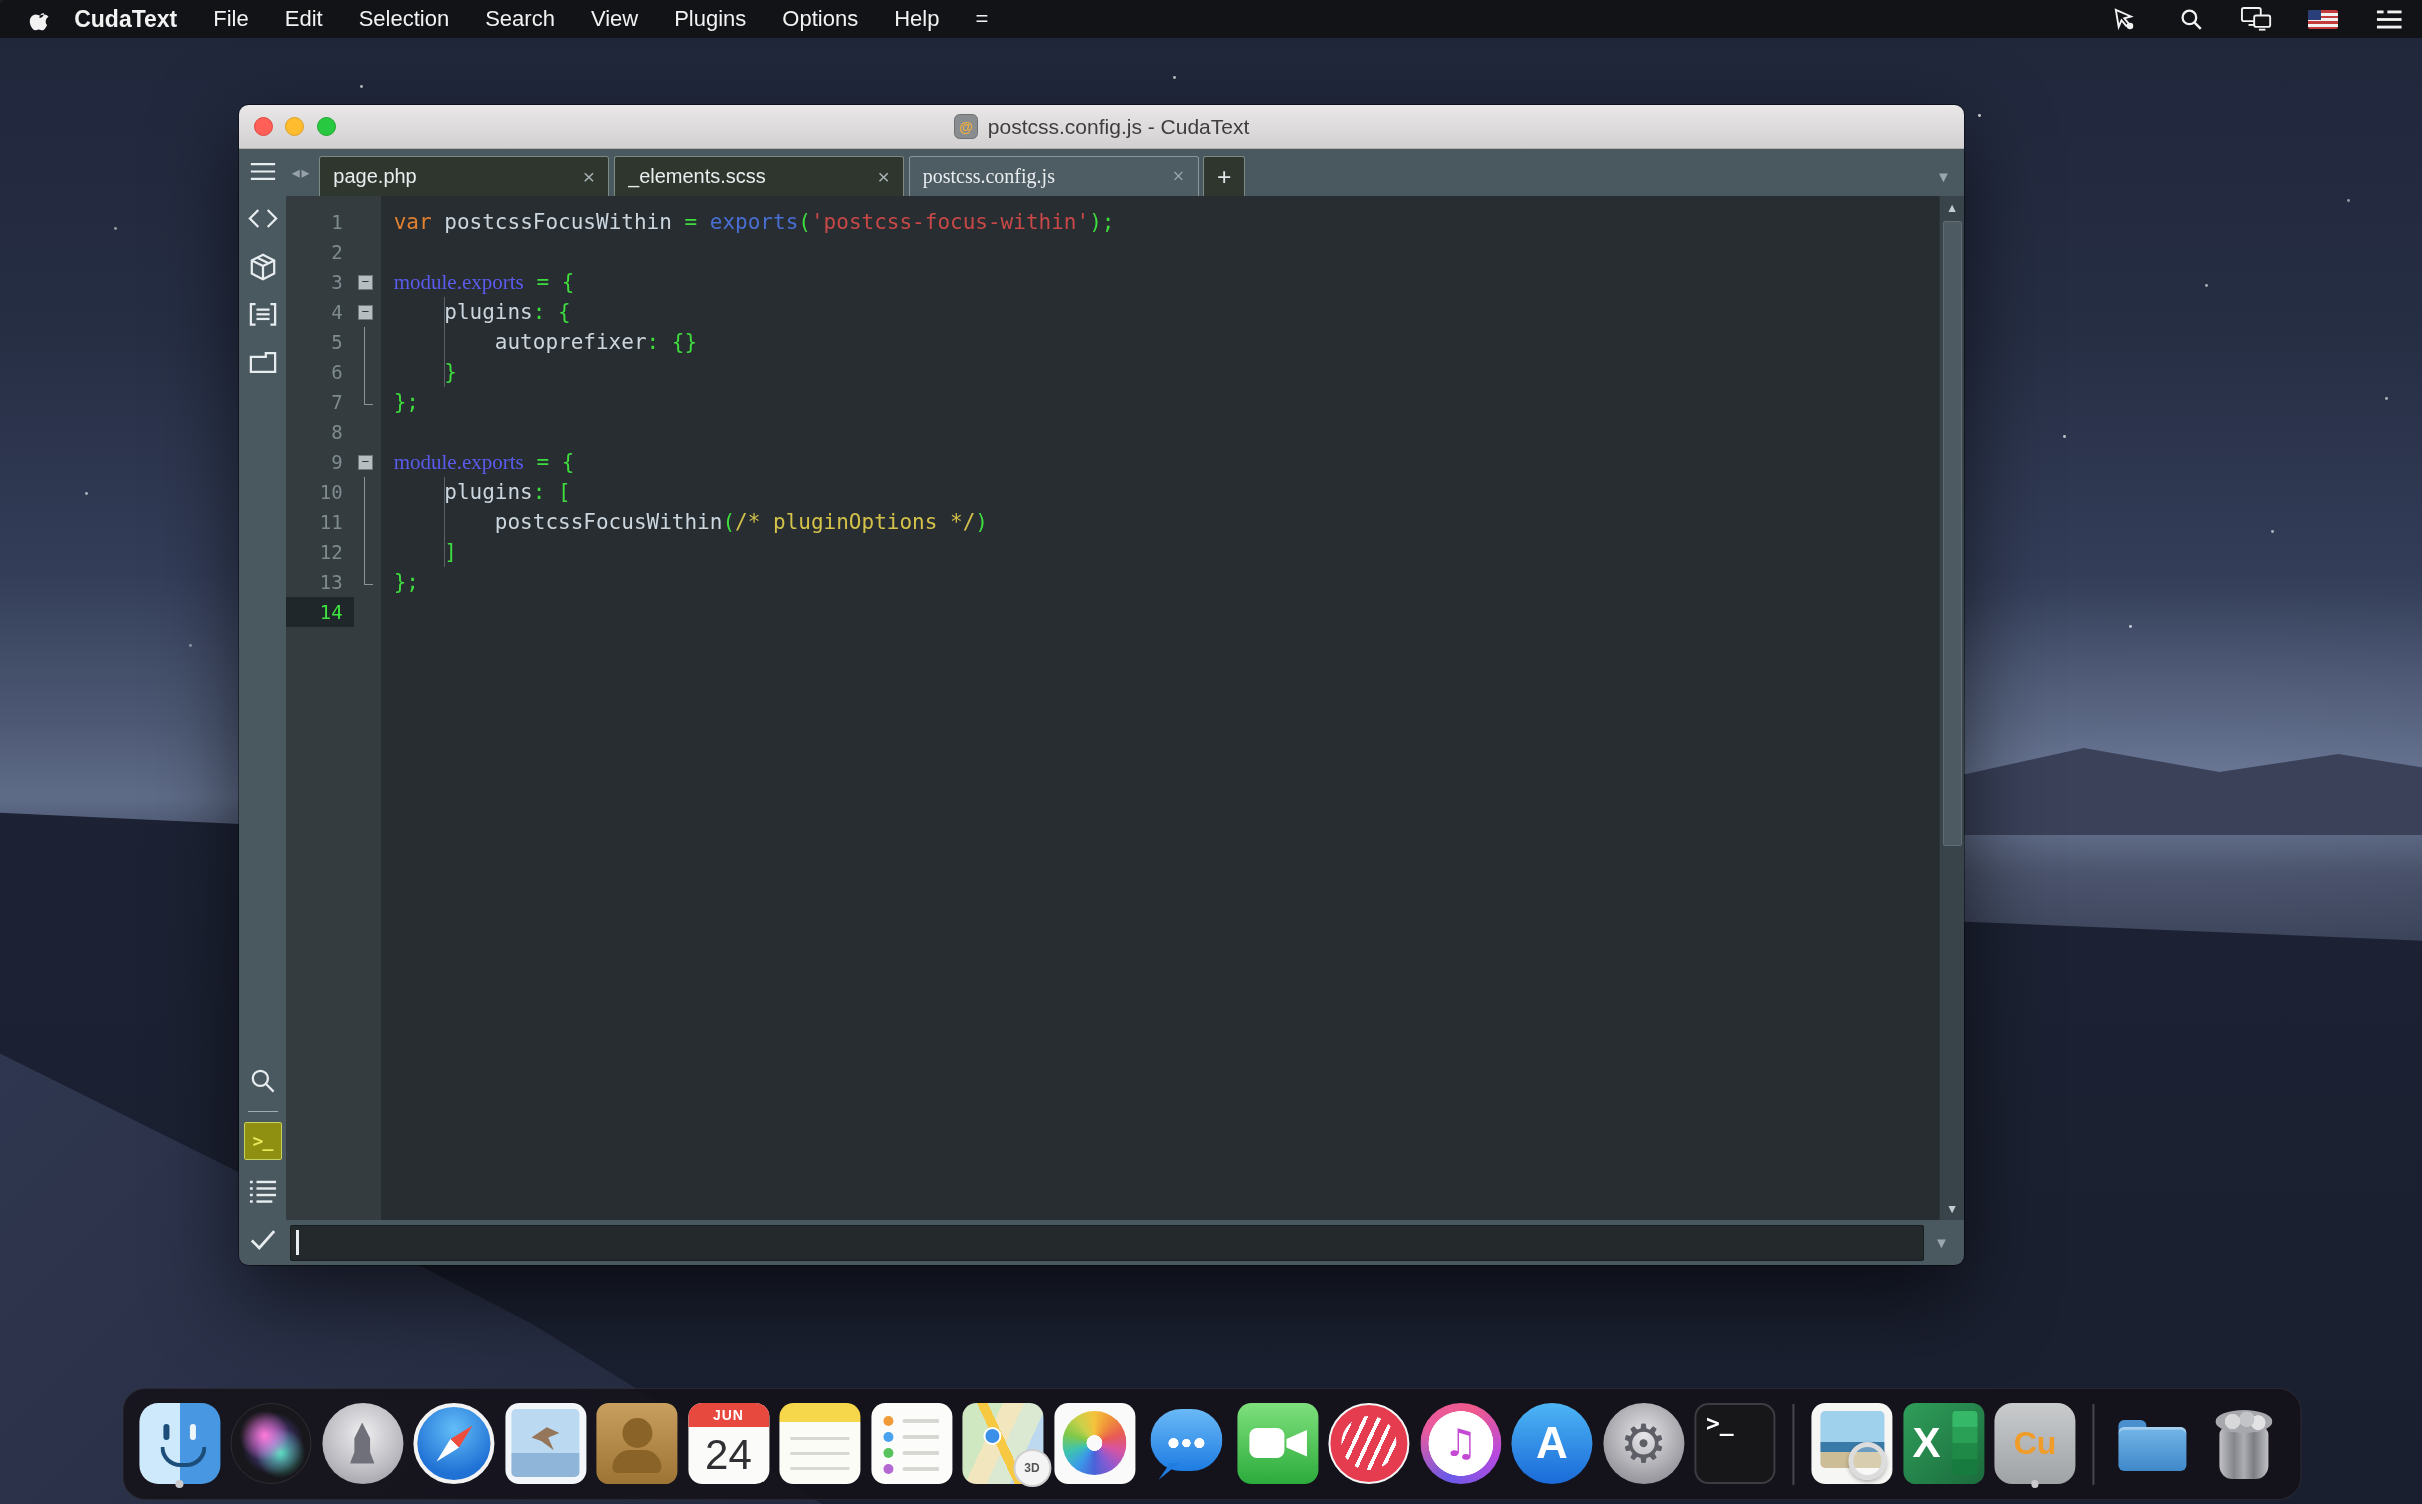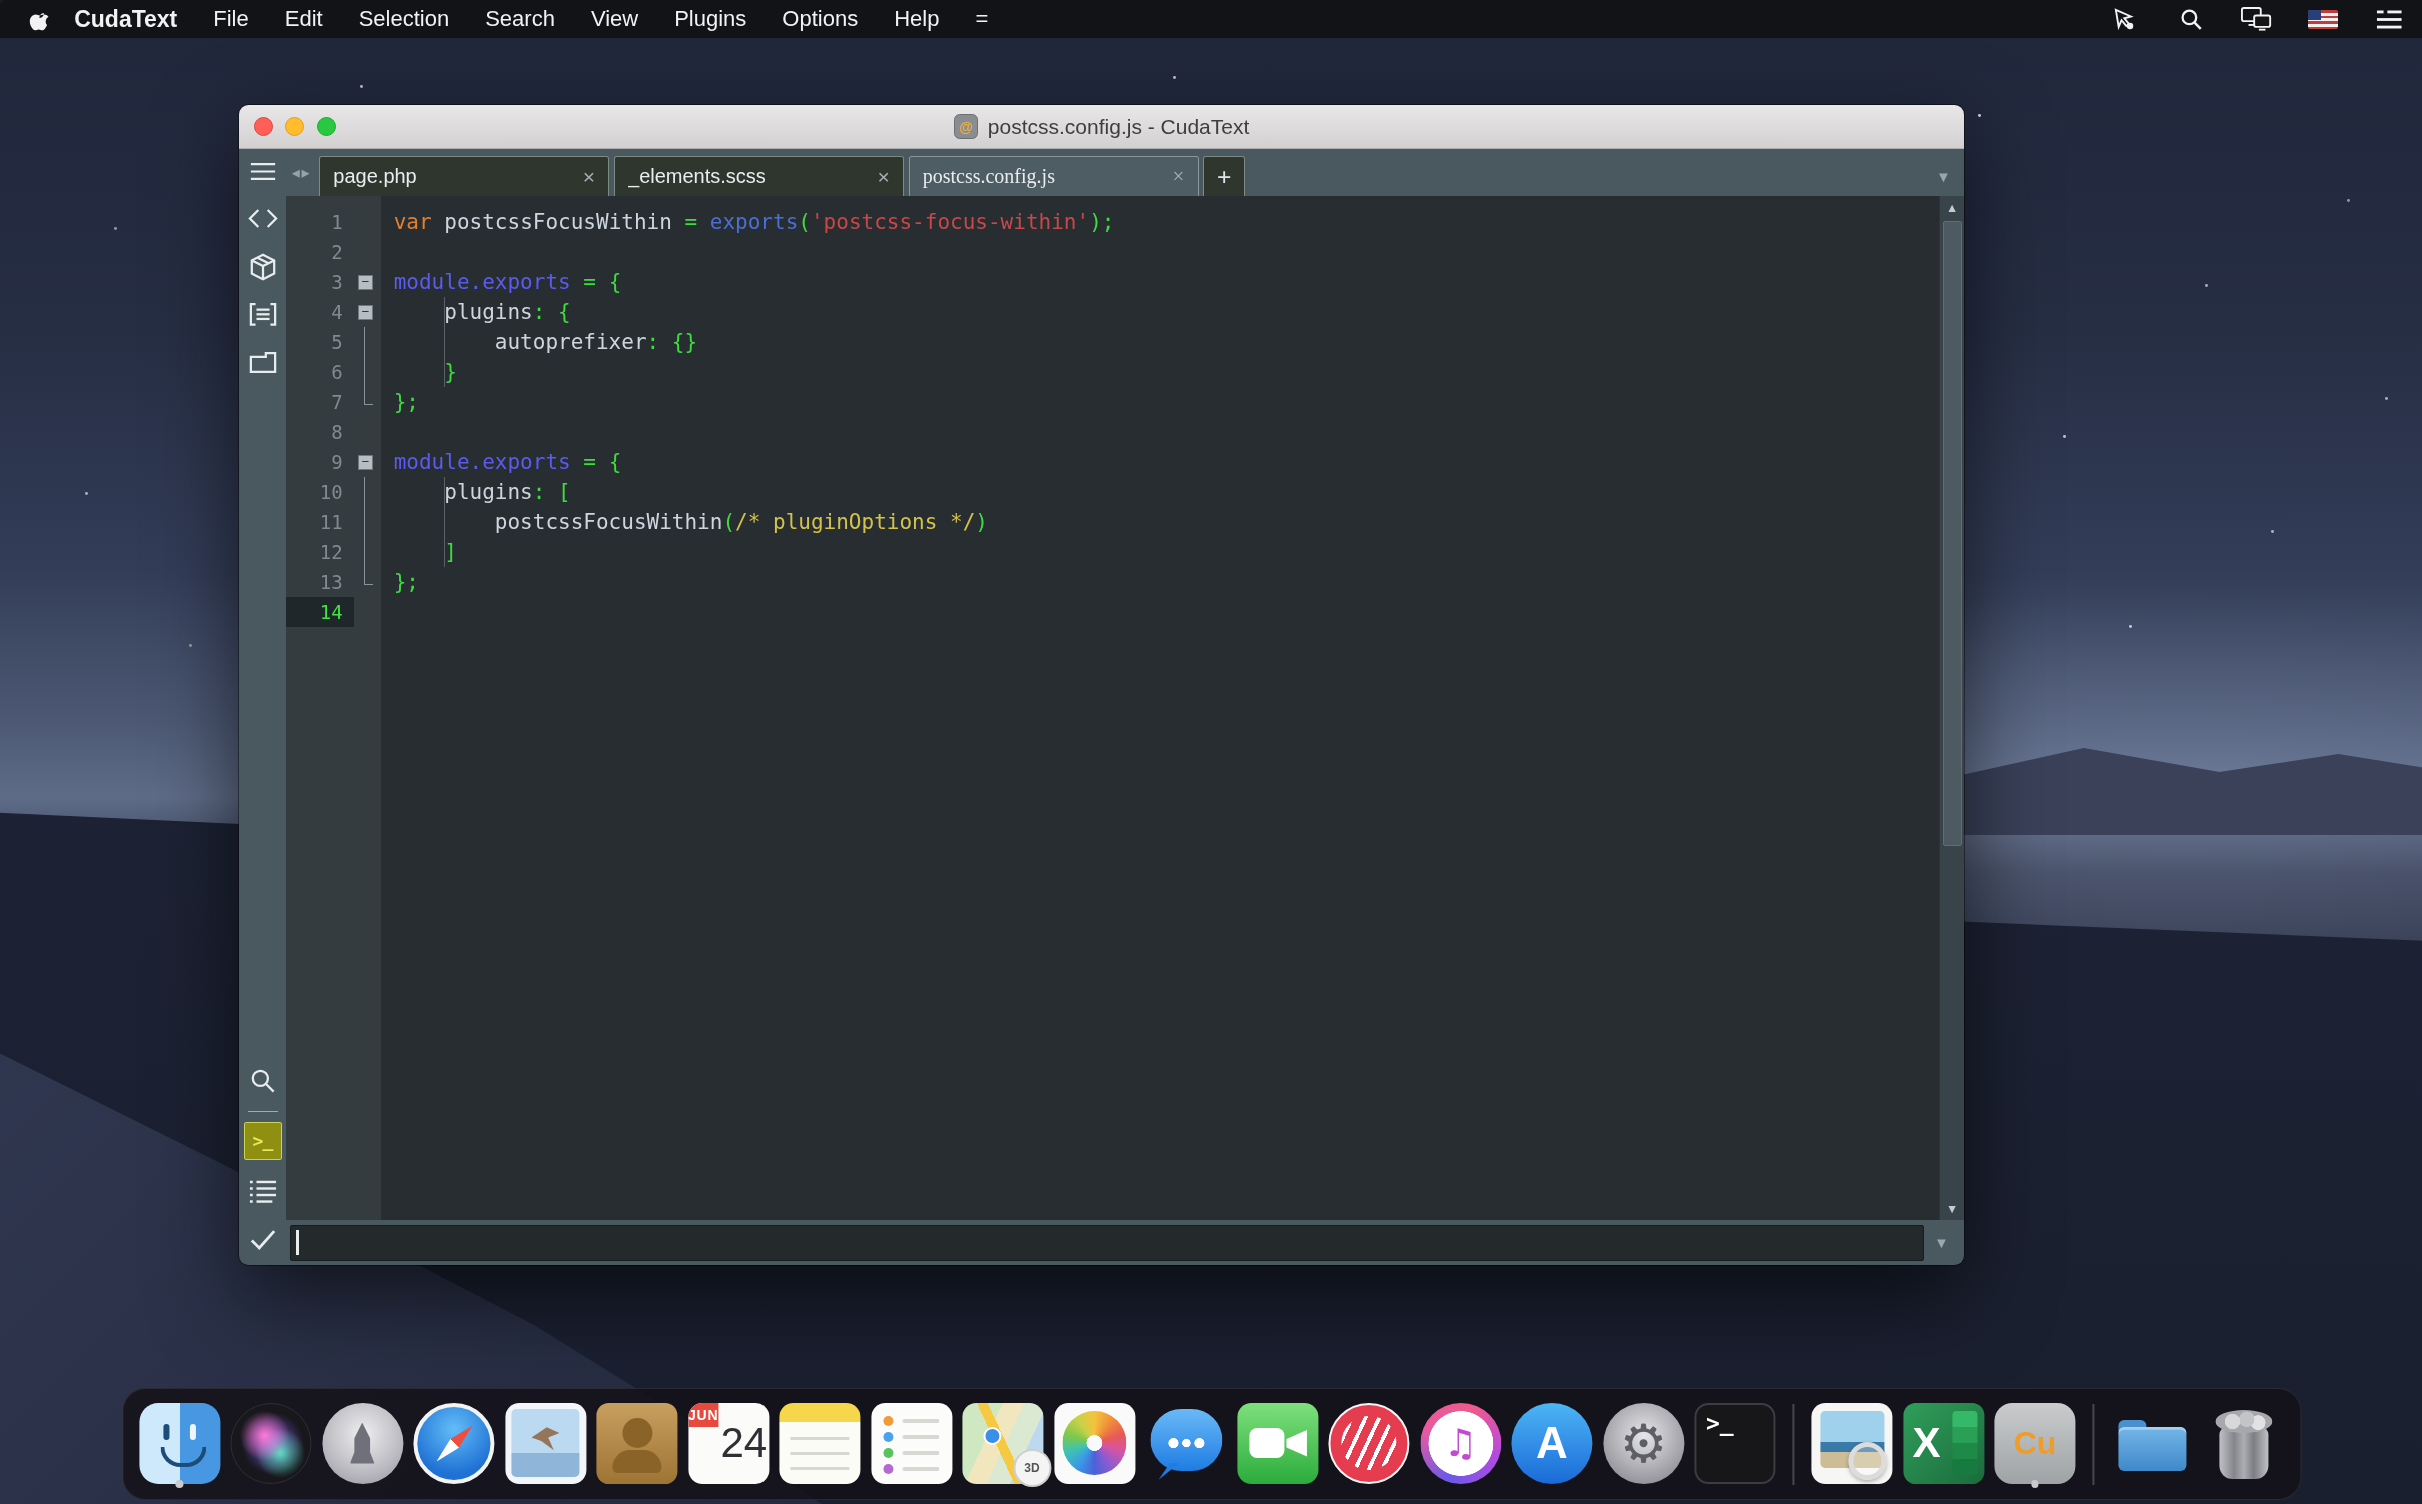--- a/index.html
+++ b/index.html
@@ -90,21 +90,21 @@
   .fold.fline::before{content:"";position:absolute;left:10.4px;top:0;bottom:0;border-left:0.9px solid #8a9498;}
   .fold.fend::before{content:"";position:absolute;left:10.4px;top:0;height:17px;width:7.6px;
     border-left:0.9px solid #8a9498;border-bottom:0.9px solid #8a9498;}
   .src{white-space:pre;padding-left:13.2px;position:relative;}
   .crow .guide-line{position:absolute;left:158px;top:0;bottom:0;border-left:0.9px solid rgba(170,185,195,.38);}
   .tok-kw{color:#e08030;}
   .tok-id{color:#ccd6de;margin-top:36px;}
   .tok-pun{color:#3fdc3f;}
   .tok-str{color:#c84848;}
   .tok-fn{color:#4a6fd4;}
-  .tok-mod{color:#5b5bed;}
+  .tok-mod{color:#5b5bed;font-family:Liberation Serif, serif;}
   .tok-com{color:#d4c24a;}
 
   #vscroll{width:24.6px;background:#39434a;border-left:0.9px solid #2c3439;display:flex;flex-direction:column;align-items:center;flex:none;}
   .scroll-arrow{color:#c3cdd1;font-size:12.3px;height:23px;display:flex;align-items:center;}
   #vthumb{width:19px;height:625px;margin-top:1.9px;background:#4d5a62;border:0.9px solid #606d75;border-radius:1.9px;}
   .vs-spacer{flex:1;}
 
   #console-row{height:45px;background:#4a5860;display:flex;align-items:center;padding:4.7px 5.7px 4.7px 3.8px;flex:none;}
   #console-input{flex:1;height:36px;background:#24292c;border:0.9px solid #171c1f;border-radius:1.9px;
     display:flex;align-items:center;padding-left:5.7px;}
@@ -140,21 +140,21 @@
   .di.safari{border-radius:50%;background:radial-gradient(circle at 50% 30%,#63bdf8,#1f71d4 72%);border:4.7px solid #f3f3f3;}
   .di.safari::after{left:50%;top:50%;width:12.3px;height:51px;margin:-25.6px 0 0 -5.7px;
     background:linear-gradient(180deg,#ef4e3e 0 50%,#fff 50%);clip-path:polygon(50% 0,100% 50%,50% 100%,0 50%);transform:rotate(45deg);}
   .di.mail{border-radius:14px;background:#f2f6fa;}
   .di.mail::before{inset:6.6px;background:linear-gradient(180deg,#bcd9f2 0 64%,#8fb6d9 64%);border-radius:4.7px;}
   .di.mail::after{left:26.5px;top:24.6px;width:28px;height:23px;background:#96765a;
     clip-path:polygon(0 45%,55% 0,100% 25%,60% 45%,80% 100%,35% 60%);}
   .di.contacts{border-radius:12.3px;background:linear-gradient(180deg,#c99f5f,#9e7434);}
   .di.contacts::before{left:25.6px;top:15px;width:30px;height:30px;border-radius:50%;background:#8a6328;}
   .di.contacts::after{left:16px;top:47px;width:49px;height:23px;border-radius:24.6px 24.6px 7.6px 7.6px;background:#8a6328;}
-  .di.calendar{border-radius:14px;background:#fbfbf9;overflow:hidden;display:flex;}
+  .di.calendar{border-radius:14px;background:#fbfbf9;overflow:hidden;display:flex;flex-direction:column;}
   .cal-top{height:24px;background:#e8493f;color:#fff;font-weight:bold;font-size:14px;letter-spacing:0.9px;
     display:flex;align-items:center;justify-content:center;flex:none;}
   .cal-day{flex:1;display:flex;align-items:center;justify-content:center;font-size:42px;font-weight:300;color:#303034;}
   .di.notes{border-radius:14px;background:linear-gradient(180deg,#f6d64b 0 23%,#fcfcf7 23%);}
   .di.notes::after{left:11.4px;right:11.4px;top:34px;height:38px;
     background:repeating-linear-gradient(180deg,#d8d8d2 0 2.8px,transparent 2.8px 15px);}
   .di.reminders{border-radius:14px;background:#fcfcfa;}
   .di.reminders::before{left:12.3px;top:13.2px;width:10.4px;height:10.4px;border-radius:50%;background:#f09a38;
     box-shadow:0 16px 0 #4aa2ef,0 32px 0 #58c25c,0 48px 0 #b468d2;}
   .di.reminders::after{left:31px;top:16px;width:37px;height:4.7px;border-radius:2.8px;background:#d8d8d2;

